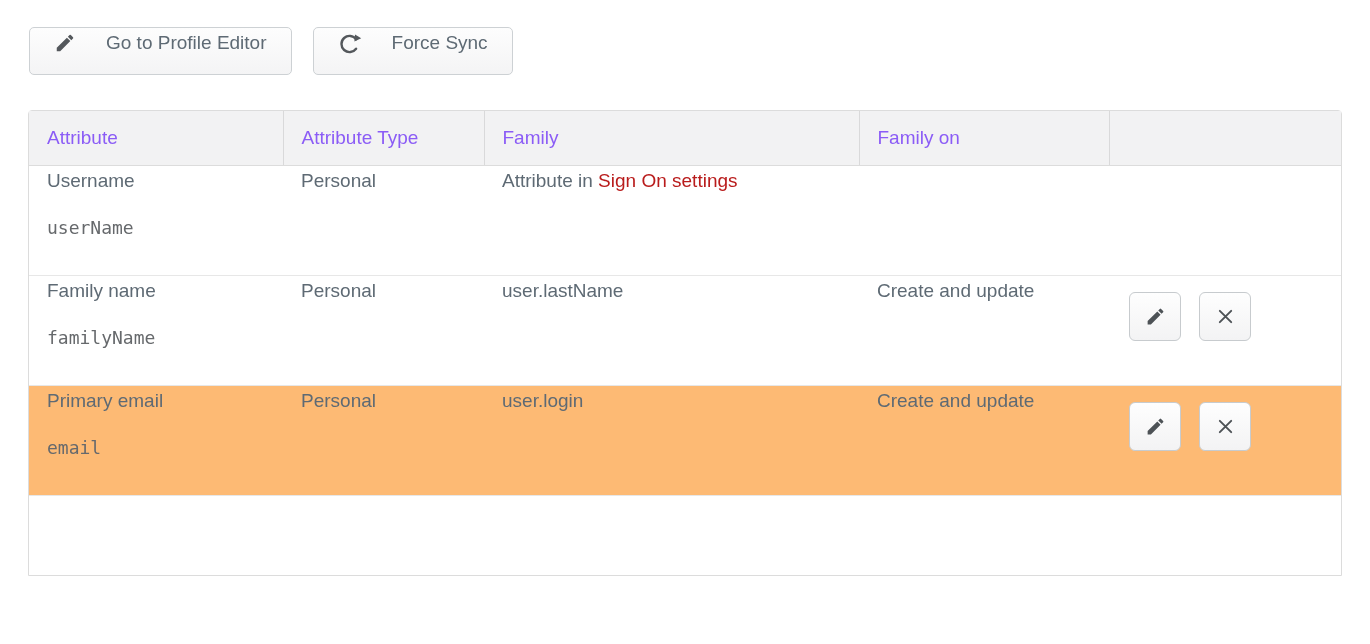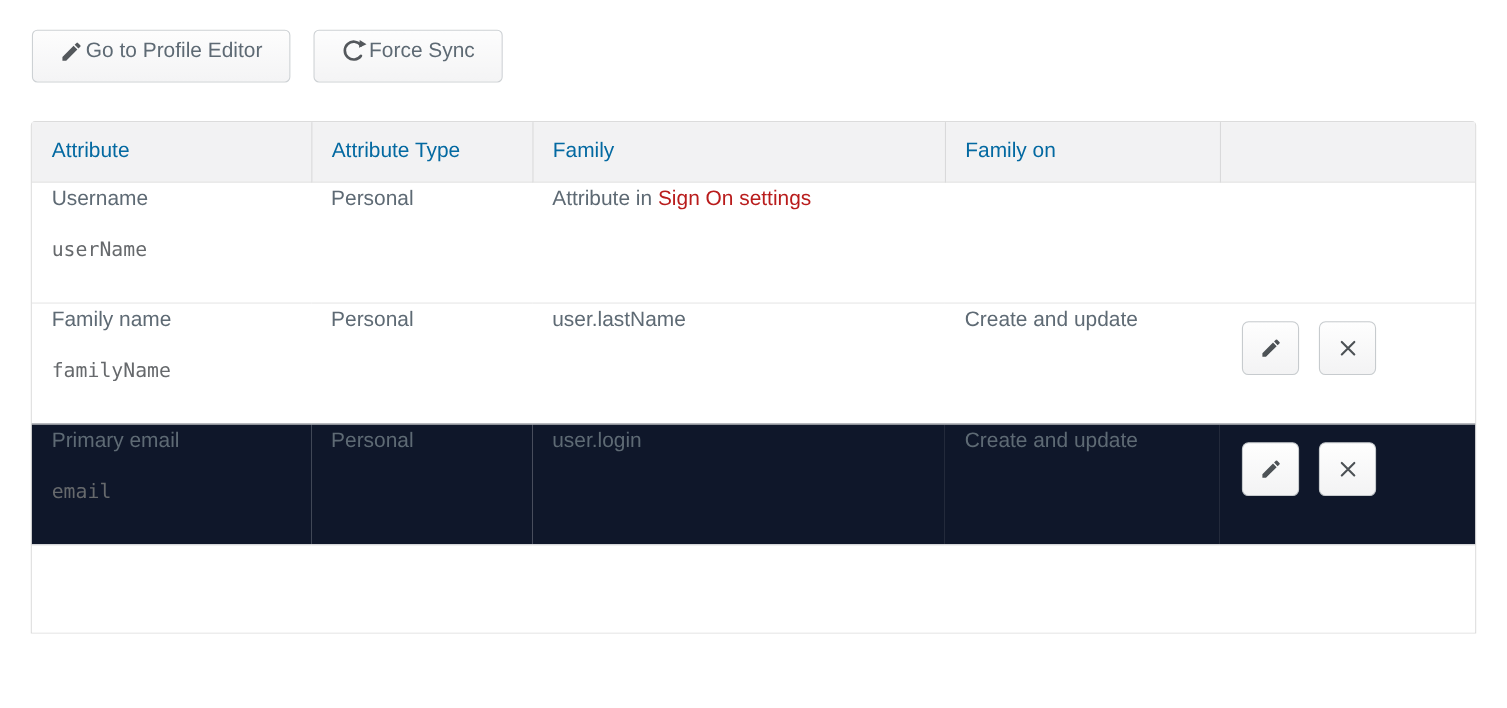--- a/index.html
+++ b/index.html
@@ -13,24 +13,24 @@
   .page { position: relative; width: 1370px; height: 644px; }
 
   
   .toolbar {
     position: absolute;
     left: 29px; top: 27px;
     display: flex; gap: 21px;
   }
   .btn {
     display: inline-flex;
-    align-items: flex-end;
-    gap: 2px;
+    align-items: flex-start;
+    gap: 30px;
     height: 48px;
-    padding: 16px 24px;
+    padding: 4px 24px;
     border: 1px solid #cdd1d4;
     border-radius: 5px;
     background: linear-gradient(#fdfdfd, #f4f4f5);
     font-family: "Liberation Sans", sans-serif;
     font-size: 19px;
     color: #5e6a74;
     cursor: pointer;
     white-space: nowrap;
   }
   .btn .icon { display: inline-flex; color: #54585c; }
@@ -59,35 +59,35 @@
   thead th {
     height: 54px;
     background: #f2f2f3;
     border-bottom: 1px solid #dcdcdc;
     border-right: 1px solid #d9d9da;
     text-align: left;
     vertical-align: middle;
     padding: 0 18px;
     font-weight: normal;
     font-size: 19px;
-    color: #0369a1;
+    color: #8b5cf6;
   }
   thead th:last-child { border-right: none; }
 
   tbody td {
     height: 110px;
     vertical-align: top;
     padding: 2px 18px 0 18px;
     border-bottom: 1px solid #e7e7e7;
     font-size: 19px;
     line-height: 26px;
     color: #5e6a74;
     background: #ffffff;
   }
-  tr.highlight td { background: #0f172a; }
+  tr.highlight td { background: #fdba74; }
   tr.partial-row td {
     height: 80px;
     border-bottom: none;
     background: #ffffff;
   }
 
   .attr-sub {
     margin-top: 21px;
     font-family: "DejaVu Sans Mono", monospace;
     font-size: 18px;

